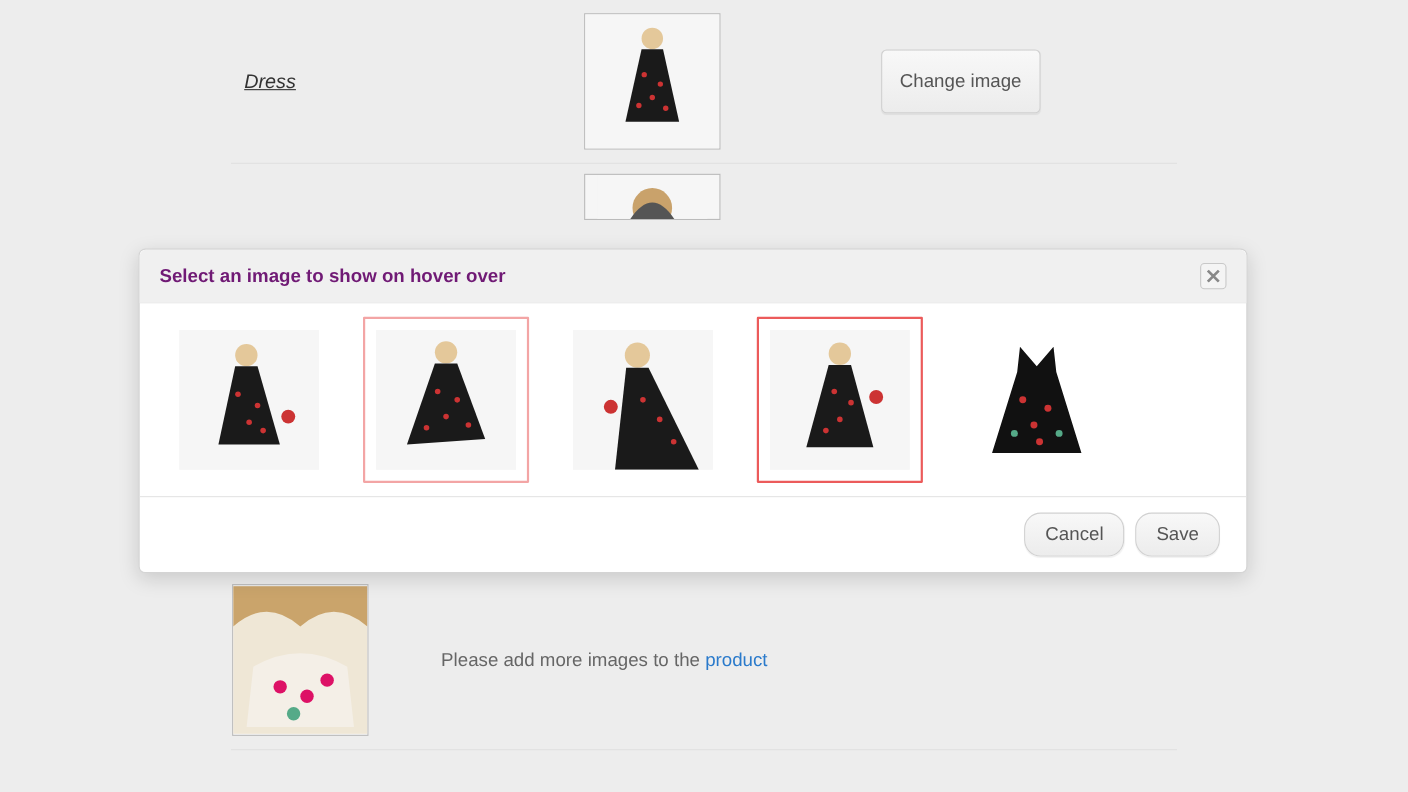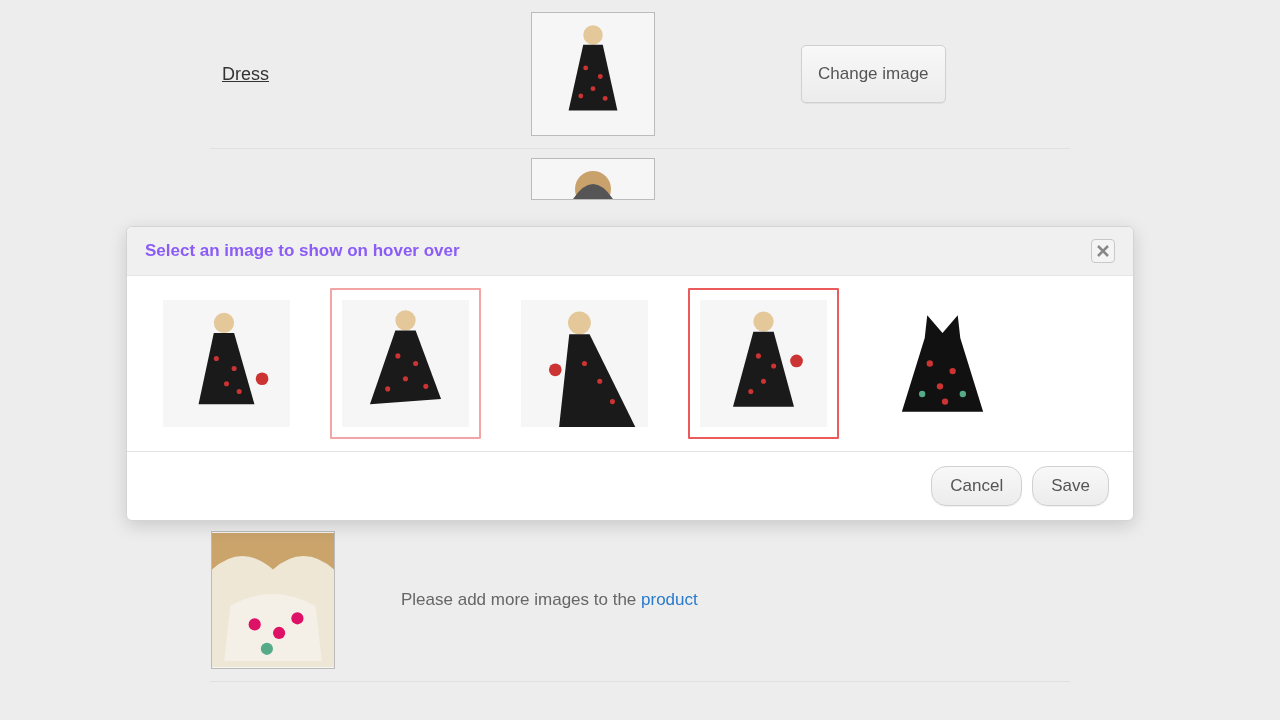--- a/index.html
+++ b/index.html
@@ -1,31 +1,31 @@
 <!DOCTYPE html>
 <html><head>
 <meta charset="utf-8">
 <style>
 * { box-sizing: border-box; margin: 0; padding: 0; }
 body { font-family: -apple-system, "Helvetica Neue", Arial, sans-serif; background: #ededed; width: 1280px; height: 720px; overflow: hidden; position: relative; }
 
 .product-row { display: flex; align-items: center; padding: 12px 0; border-bottom: 1px solid #e0e0e0; margin: 0 210px; }
 .product-name { flex: 0 0 320px; padding-left: 12px; }
-.product-name a { color: #333; font-size: 18px; text-decoration: underline; }
+.product-name a { color: #333; font-size: 18px; text-decoration: underline; font-style: italic; }
 .product-thumb { flex: 0 0 126px; display: flex; justify-content: center; }
 .product-thumb .thumbframe { width: 124px; height: 124px; border: 1px solid #bbb; background: #f6f6f6; display: flex; align-items: center; justify-content: center; }
 .product-action { flex: 1; padding-left: 145px; }
 .btn { display: inline-block; padding: 18px 16px; background: linear-gradient(#f8f8f8,#ececec); border: 1px solid #d0d0d0; border-radius: 5px; color: #555; font-size: 17px; cursor: pointer; box-shadow: 0 1px 1px rgba(0,0,0,.06); }
 .info-text { color: #666; font-size: 17px; }
 .info-text a { color: #2a7acb; text-decoration: none; }
 
 
 .modal { position: absolute; left: 126px; top: 226px; width: 1008px; background: #fff; border: 1px solid #d4d4d4; border-radius: 6px; box-shadow: 0 5px 18px rgba(0,0,0,.15); }
 .modal-header { background: #f0f0f0; padding: 12px 18px; border-bottom: 1px solid #e4e4e4; border-radius: 6px 6px 0 0; display: flex; justify-content: space-between; align-items: center; }
-.modal-title { font-size: 17px; font-weight: 700; color: #8b5cf6; }
+.modal-title { font-size: 17px; font-weight: 700; color: #701a75; }
 .close-btn { width: 24px; height: 24px; border: 1px solid #c8c8c8; border-radius: 4px; background: #f4f4f4; display: flex; align-items: center; justify-content: center; cursor: pointer; }
 .close-btn svg { width: 12px; height: 12px; stroke: #888; stroke-width: 2.5; }
 .modal-body { padding: 12px 24px; display: flex; gap: 28px; }
 .thumb-option { width: 151px; height: 151px; border: 2px solid transparent; border-radius: 1px; display: flex; align-items: center; justify-content: center; cursor: pointer; }
 .thumb-option.sel-light { border-color: #f3a5a5; }
 .thumb-option.sel-strong { border-color: #ec5b5b; }
 .thumb-inner { width: 127px; height: 127px; background: #f5f5f5; display:flex; align-items:center; justify-content:center; }
 .modal-footer { border-top: 1px solid #e4e4e4; padding: 14px 24px; display: flex; justify-content: flex-end; gap: 10px; }
 .modal-footer .btn { padding: 9px 18px; border-radius: 15px; }
 

